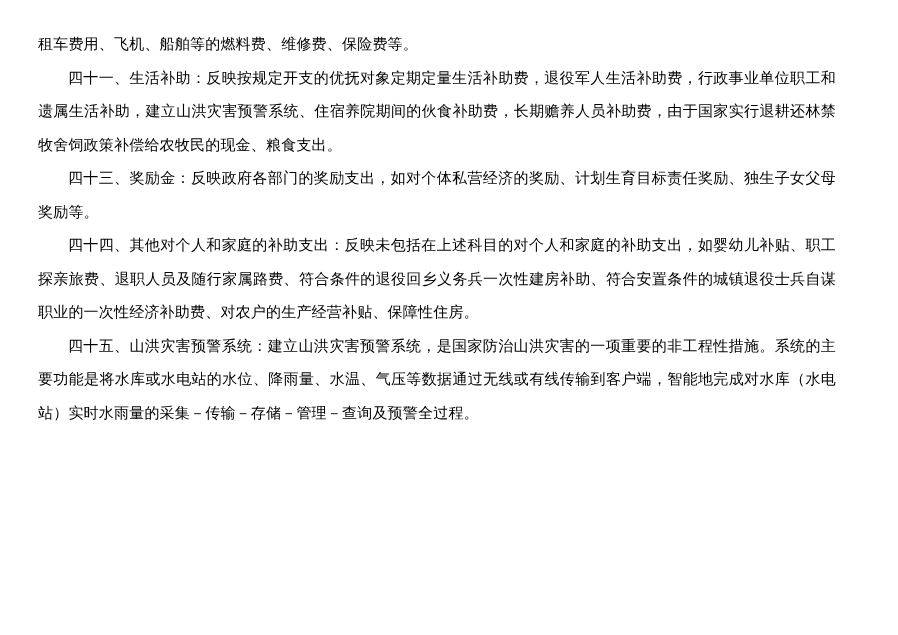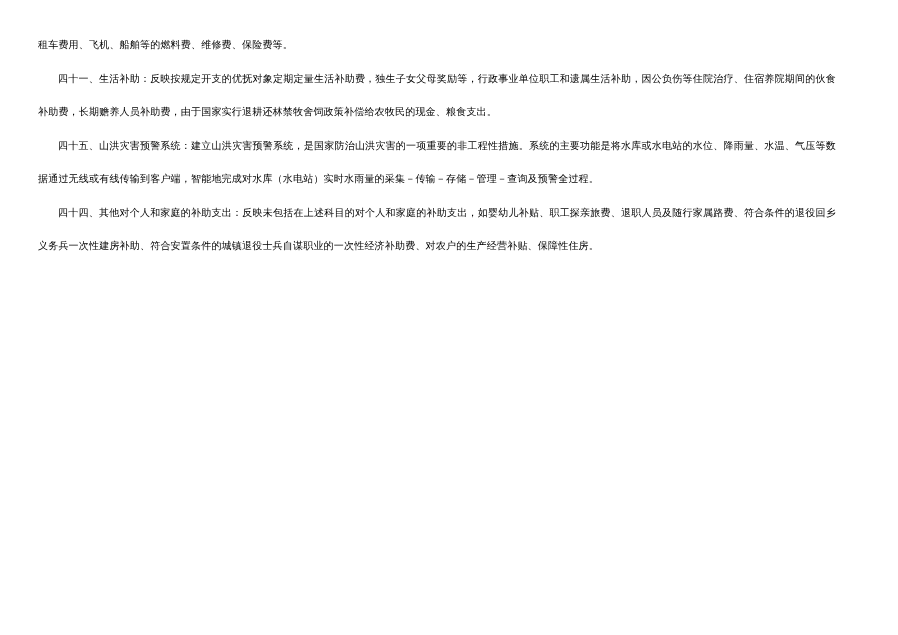--- a/index.html
+++ b/index.html
@@ -15,37 +15,38 @@
     overflow: hidden;
   }
   .page {
     position: relative;
     width: 898px;
     height: 635px;
     box-sizing: border-box;
     padding: 28px 62px 0 38px;
   }
   .doc-body {
-    font-size: 10px;
+    font-size: 15px;
     line-height: 33.5px;
     text-align: justify;
     text-justify: inter-ideograph;
     letter-spacing: 0.2px;
   }
   .para {
     margin: 0;
     text-indent: 2em;
   }
   .para.no-indent {
     text-indent: 0;
   }
 </style>
 </head>
 <body>
 
 <div class="page">
   <div class="doc-body">
     <p class="para no-indent">租车费用、飞机、船舶等的燃料费、维修费、保险费等。</p>
-    <p class="para">四十一、生活补助：反映按规定开支的优抚对象定期定量生活补助费，独生子女父母奖励等，行政事业单位职工和遗属生活补助，因公负伤等住院治疗、住宿养院期间的伙食补助费，长期赡养人员补助费，由于国家实行退耕还林禁牧舍饲政策补偿给农牧民的现金、粮食支出。</p>
+    <p class="para">四十一、生活补助：反映按规定开支的优抚对象定期定量生活补助费，退役军人生活补助费，行政事业单位职工和遗属生活补助，建立山洪灾害预警系统、住宿养院期间的伙食补助费，长期赡养人员补助费，由于国家实行退耕还林禁牧舍饲政策补偿给农牧民的现金、粮食支出。</p>
+    <p class="para">四十三、奖励金：反映政府各部门的奖励支出，如对个体私营经济的奖励、计划生育目标责任奖励、独生子女父母奖励等。</p>
+    <p class="para">四十四、其他对个人和家庭的补助支出：反映未包括在上述科目的对个人和家庭的补助支出，如婴幼儿补贴、职工探亲旅费、退职人员及随行家属路费、符合条件的退役回乡义务兵一次性建房补助、符合安置条件的城镇退役士兵自谋职业的一次性经济补助费、对农户的生产经营补贴、保障性住房。</p>
     <p class="para">四十五、山洪灾害预警系统：建立山洪灾害预警系统，是国家防治山洪灾害的一项重要的非工程性措施。系统的主要功能是将水库或水电站的水位、降雨量、水温、气压等数据通过无线或有线传输到客户端，智能地完成对水库（水电站）实时水雨量的采集－传输－存储－管理－查询及预警全过程。</p>
-    <p class="para">四十四、其他对个人和家庭的补助支出：反映未包括在上述科目的对个人和家庭的补助支出，如婴幼儿补贴、职工探亲旅费、退职人员及随行家属路费、符合条件的退役回乡义务兵一次性建房补助、符合安置条件的城镇退役士兵自谋职业的一次性经济补助费、对农户的生产经营补贴、保障性住房。</p>
   </div>
 </div>
 
 </body></html>

